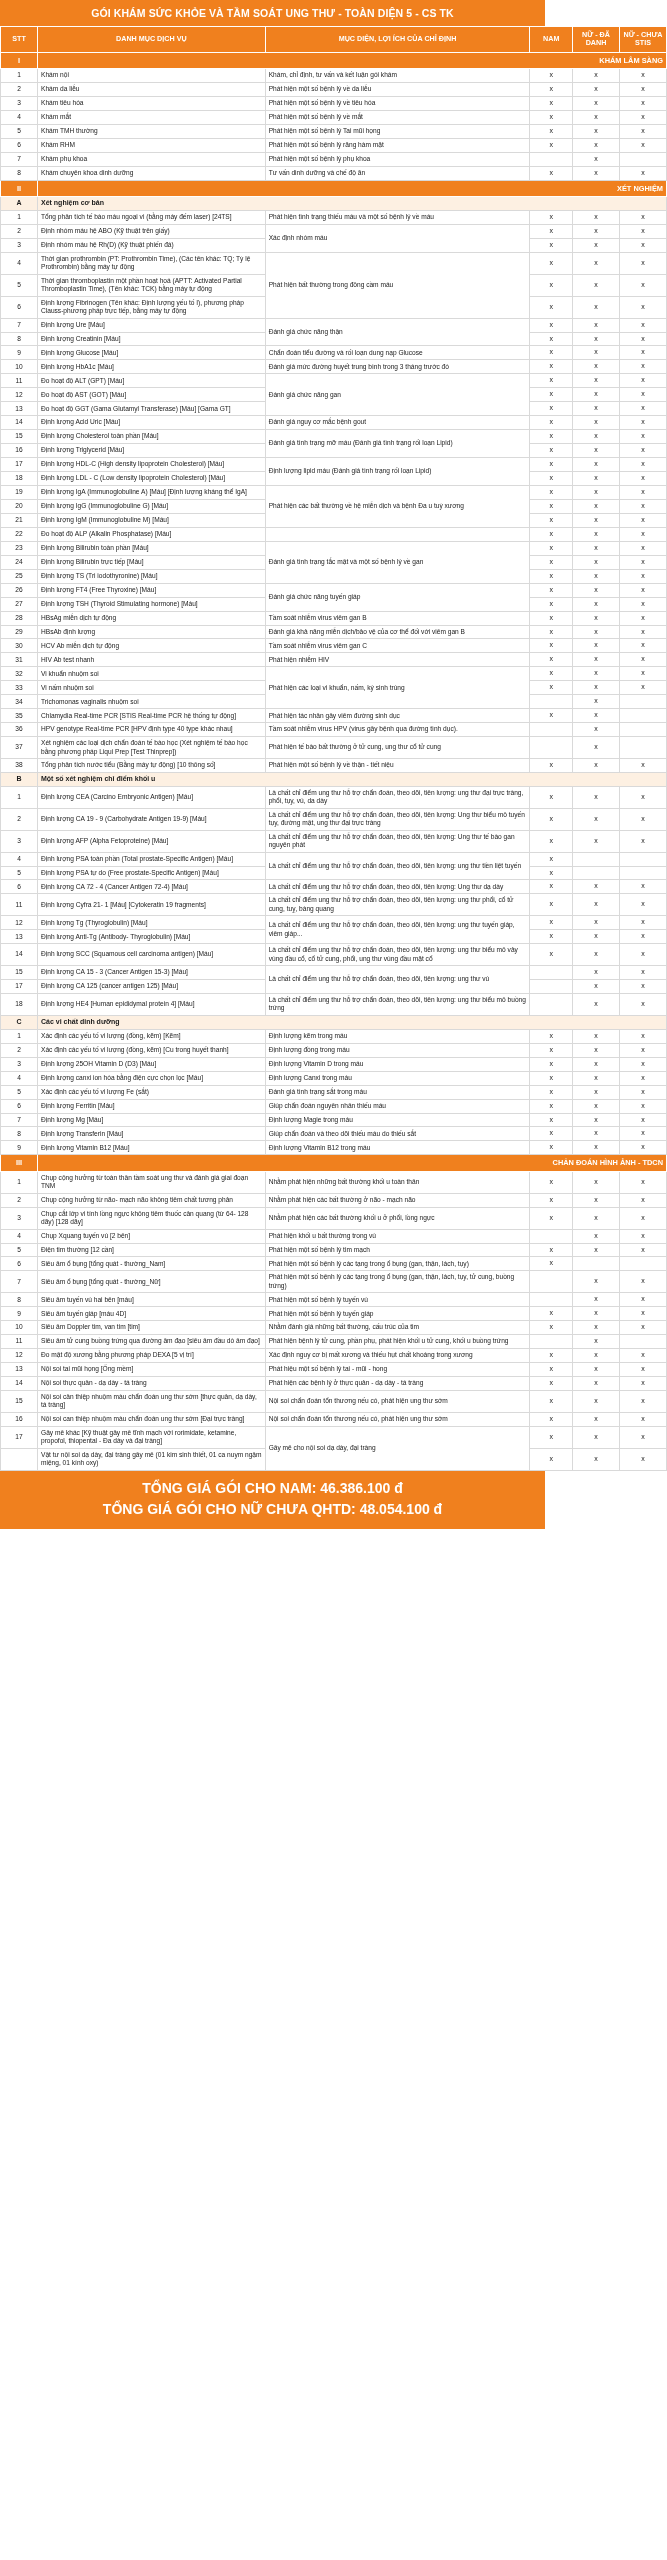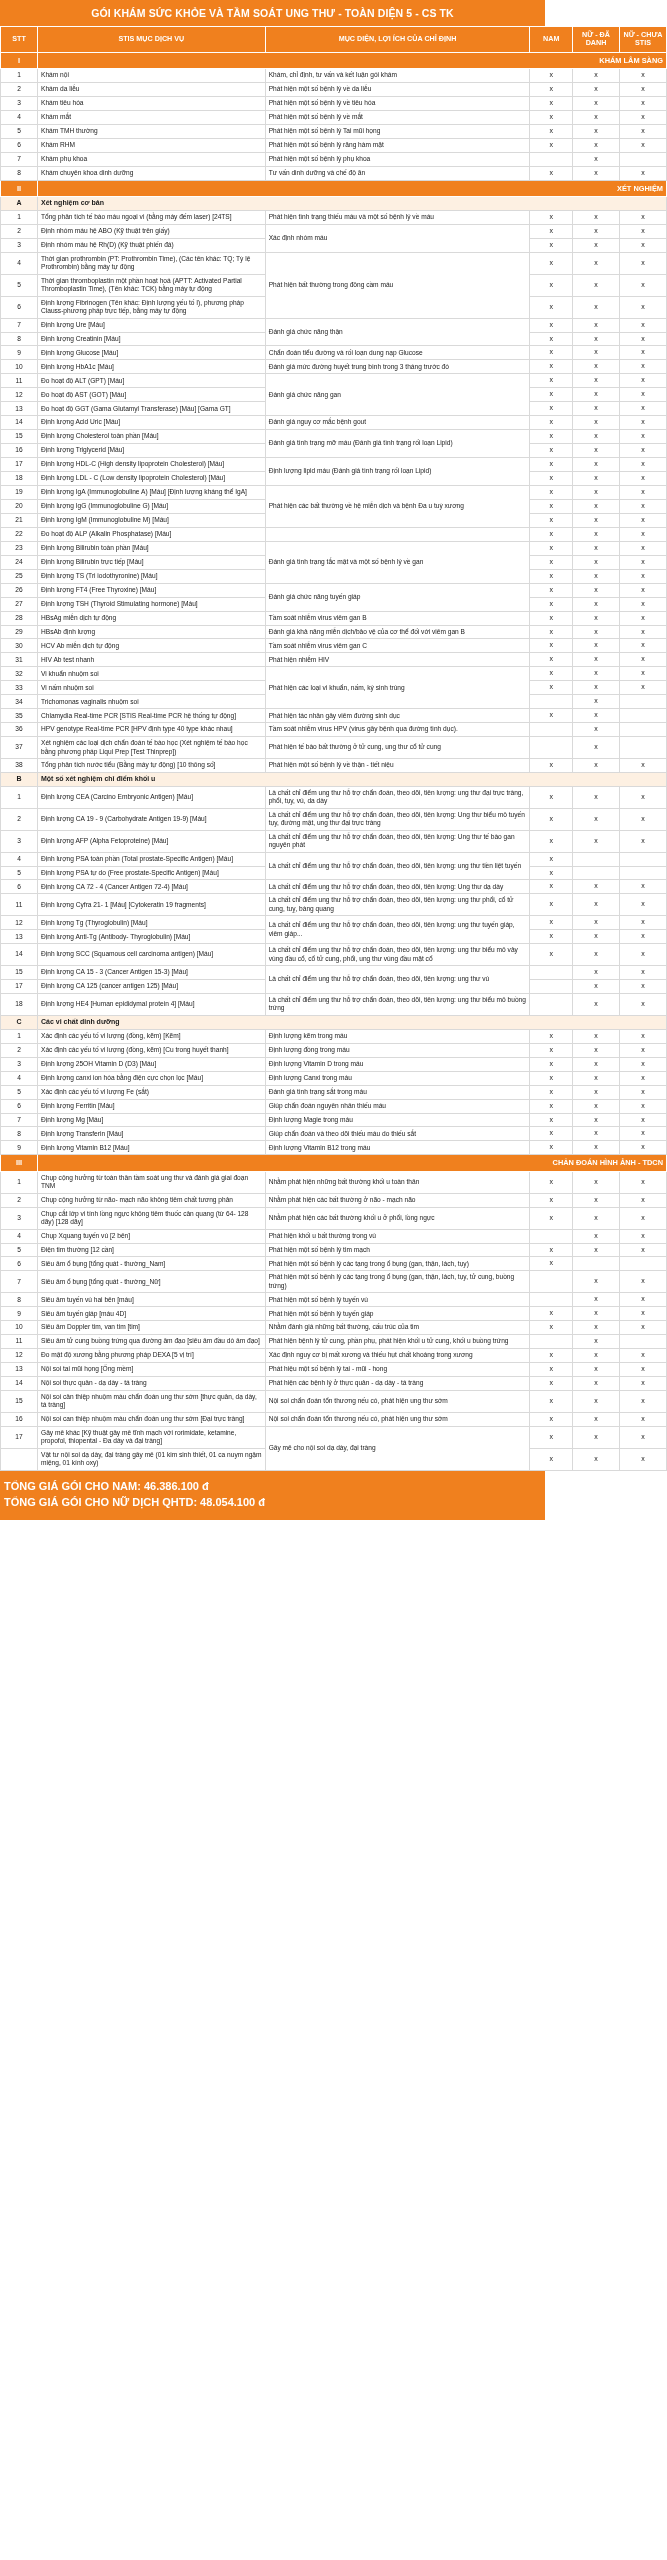--- a/index.html
+++ b/index.html
@@ -66,22 +66,23 @@
   tr.section td.sec-label { text-align: right; }
   tr.sub td {
     background: #fdf0e2;
     font-weight: bold;
     font-size: 7px;
   }
   tr.sub td.stt { text-align: center; }
   .footer {
     background: #f0801e;
     color: #ffffff;
+    text-align: center;
     font-weight: bold;
-    font-size: 11px;
+    font-size: 14px;
     padding: 7px 4px 9px 4px;
     line-height: 1.5;
   }
   .footer div { }
 </style>
 </head>
 <body>
 
 <div class="page">
 
@@ -92,21 +93,21 @@
       <col class="c-stt">
         <col class="c-name">
         <col class="c-purpose">
       <col class="c-nam">
         <col class="c-nu1">
         <col class="c-nu2">
     </colgroup>
     <thead>
       <tr>
         <th>STT</th>
-        <th>STIS MỤC DỊCH VỤ</th>
+        <th>DANH MỤC DỊCH VỤ</th>
         <th>MỤC DIỆN, LỢI ÍCH CỦA CHỈ ĐỊNH</th>
         <th>NAM</th>
         <th>NỮ - ĐÃ DANH</th>
         <th>NỮ - CHƯA STIS</th>
       </tr>
     </thead>
     <tbody id="tbody">
         <tr class="section">
           <td class="stt">I</td>
           <td class="sec-label" colspan="5">KHÁM LÂM SÀNG</td>
@@ -798,16 +799,16 @@
           <td>Vật tư nội soi dạ dày, đại tràng gây mê (01 kim sinh thiết, 01 ca nuym ngậm miệng, 01 kính oxy)</td>
           <td class="mark">x</td>
           <td class="mark">x</td>
           <td class="mark">x</td>
         </tr>
       </tbody>
   </table>
 
   <div class="footer">
     <div>TỔNG GIÁ GÓI CHO NAM: 46.386.100 đ</div>
-    <div>TỔNG GIÁ GÓI CHO NỮ DỊCH QHTD: 48.054.100 đ</div>
+    <div>TỔNG GIÁ GÓI CHO NỮ CHƯA QHTD: 48.054.100 đ</div>
   </div>
 
 </div>
 
 </body></html>

